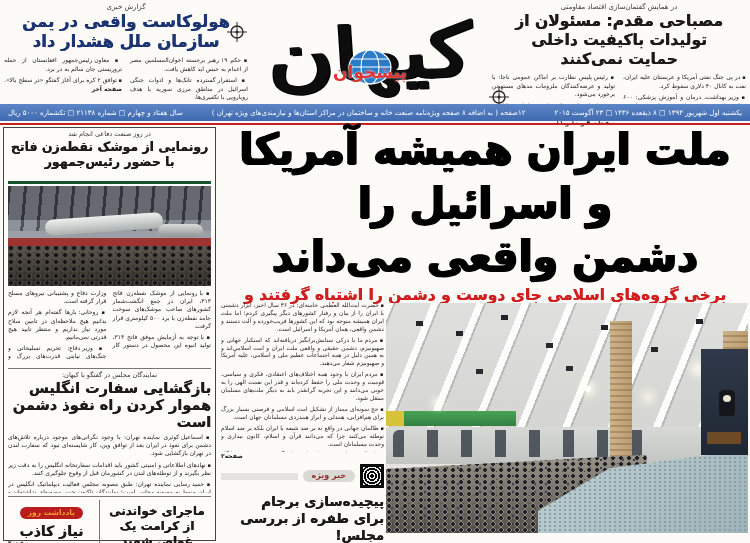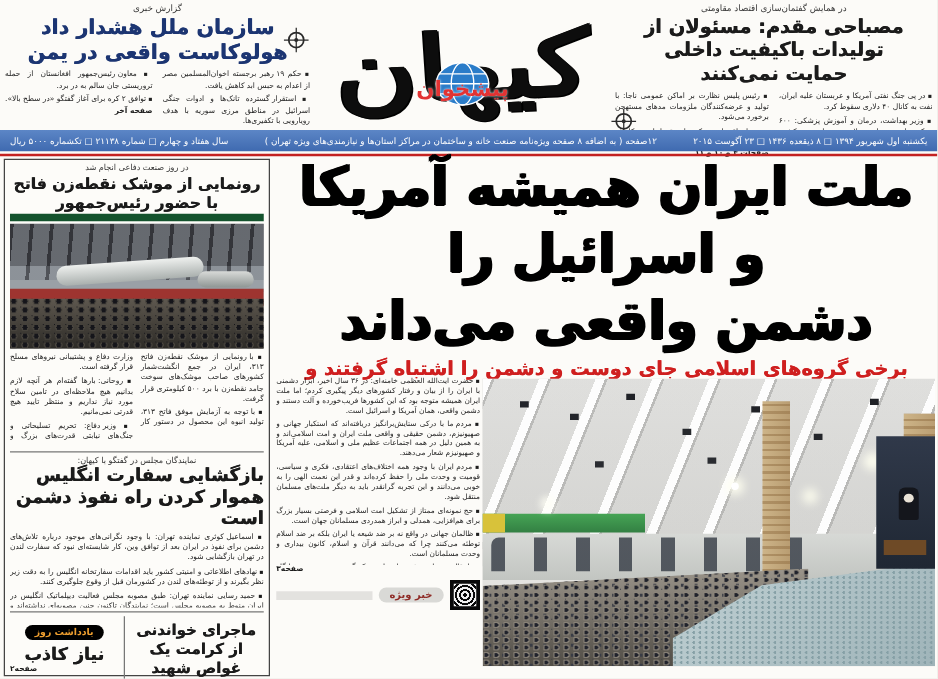--- a/index.html
+++ b/index.html
@@ -45,21 +45,21 @@
   .lead-kicker{ font-size:12px; font-weight:bold; color:#8a2a1c; line-height:15px; }
   .lead-h{ font-size:41px; line-height:51px; font-weight:bold; color:#000;
            text-shadow:1.1px 0 #000, -1.1px 0 #000, 0 .8px #000; transform:scaleY(1.05); }
   .lead-sub{ margin-top:6px; font-size:15.5px; font-weight:bold; color:#cf1f1f;
              text-shadow:.4px 0 currentColor; }
   
   .left-box{ position:absolute; left:3px; top:127px; width:213px; height:414px;
              border:1px solid #444; background:#fdfcf9; padding:2px 4px; }
   .lb-kicker{ font-size:6.5px; text-align:center; color:#333; line-height:9px;}
   .lb-head{ text-align:center; font-weight:bold; font-size:12.5px; line-height:15px;
-            border-bottom:6px solid #14532d; padding-bottom:2px; margin-bottom:2px;
+            border-bottom:3px solid #14532d; padding-bottom:12px; margin-bottom:2px;
             text-shadow:.3px 0 currentColor;}
   .m-photo{ position:relative; width:100%; height:100px; overflow:hidden;
             background:linear-gradient(#5a5d62 0 34%, #9aa0a6 34% 55%, #b7b9bb 55%); }
   .m-roof{ position:absolute; inset:0 0 55% 0;
            background:repeating-linear-gradient(95deg, rgba(20,20,25,.55) 0 3px, rgba(120,125,132,.4) 3px 16px); }
   .m-missile{ position:absolute; left:18%; top:30%; width:58%; height:16%; border-radius:8px;
               background:linear-gradient(#eef0ee,#aab0ae); transform:rotate(-4deg); }
   .m-missile2{ position:absolute; left:74%; top:38%; width:22%; height:13%; border-radius:7px;
                background:linear-gradient(#d8dad8,#8f9694); }
   .m-carpet{ position:absolute; left:0; top:52%; width:100%; height:14%; background:#9e3430; }
@@ -72,21 +72,21 @@
   .emb-head{ text-align:right; font-weight:bold; font-size:14.5px; line-height:17px;
              text-shadow:.4px 0 currentColor; }
   .emb-text{ font-size:6px; line-height:8.2px; text-align:justify; margin-top:2px;
              height:60px; overflow:hidden; }
   .lb-bottom{ display:flex; margin-top:3px; height:84px; }
   .lb-bl{ flex:1.25; border-left:1px solid #777; padding-left:3px; }
   .lb-br{ flex:1; padding-right:4px; text-align:center; }
   .diver-h{ font-weight:bold; font-size:12px; line-height:15px; text-align:center;
             text-shadow:.3px 0 currentColor; margin-top:4px;}
   .diver-b{ font-size:5.8px; line-height:7.8px; text-align:justify; margin-top:3px; height:40px; overflow:hidden;}
-  .badge-note{ display:inline-block; background:#000000; color:#f0a030; font-size:7.5px;
+  .badge-note{ display:inline-block; background:#b91c1c; color:#f0a030; font-size:7.5px;
                font-weight:bold; border-radius:7px; padding:1px 8px 2px; margin-top:2px; }
   .note-t1{ font-weight:bold; font-size:14px; margin-top:4px; text-shadow:.4px 0 currentColor;text-align:center;}
   .note-t2{ font-weight:bold; font-size:17px; margin-top:6px; text-shadow:.5px 0 currentColor;}
   .note-ref{ font-size:6px; font-weight:bold; text-align:left; }
   
   .center-col{ position:absolute; left:221px; top:302px; width:163px; height:239px; }
   .cc-bullets{ font-size:5.9px; line-height:7.9px; text-align:justify; height:150px; overflow:hidden; color:#1e1e1e;}
   .cc-pref{ text-align:left; font-size:6px; font-weight:bold; }
   .special{ margin-top:5px; text-align:right; }
   .sp-row{ display:flex; align-items:center; gap:5px; justify-content:flex-start; }
@@ -145,22 +145,22 @@
   .ph-desk{ position:absolute; right:2%; top:56%; width:34px; height:12px; background:#6e4a26; }
 </style>
 </head>
 <body>
 
 <div class="page">
 
   <div class="top-story ts-left">
     <div class="kicker">گزارش خبری</div>
     <div class="ts-head navy">
+      <div>هولوکاست واقعی در یمن</div>
       <div>سازمان ملل هشدار داد</div>
-      <div>هولوکاست واقعی در یمن</div>
     </div>
     <div class="ts-bullets">
       <div class="b"><span>حکم ۱۹ رهبر برجسته اخوان‌المسلمین مصر از اعدام به حبس ابد کاهش یافت.</span></div>
       <div class="b"><span>استقرار گسترده تانک‌ها و ادوات جنگی اسرائیل در مناطق مرزی سوریه با هدف رویارویی با تکفیری‌ها.</span></div>
       <div class="b"><span>معاون رئیس‌جمهور افغانستان از حمله تروریستی جان سالم به در برد.</span></div>
       <div class="b"><span>توافق ۲ کره برای آغاز گفتگو «در سطح بالا».</span>
         <b class="pref">صفحه آخر</b></div>
     </div>
   </div>
 
@@ -285,20 +285,24 @@
       <div class="b"><span>انتقال تجربیات مفید ملت‌ها به یکدیگر در موسم حج جایگاه ویژه‌ای دارد و باید به هر حال راه آن را پیدا کرد.</span></div>
 
     </div>
     <div class="cc-pref">صفحه۳</div>
     <div class="special">
       <div class="sp-row">
         <div class="sp-icon"></div>
         <div class="badge-special">خبر ویژه</div>
         <div class="sp-bar"></div>
       </div>
+      <div class="sp-h">
+        <div>پیچیده‌سازی برجام</div>
+        <div>برای طفره از بررسی مجلس!</div>
+      </div>
     </div>
   </div>
 
   <div class="main-photo">
     <div class="ph-ceiling"></div>
     <div class="ph-speakers"></div>
     <div class="ph-banner"></div>
     <div class="ph-wall"></div>
     <div class="ph-arches"></div>
     <div class="ph-col ph-col1"></div>

